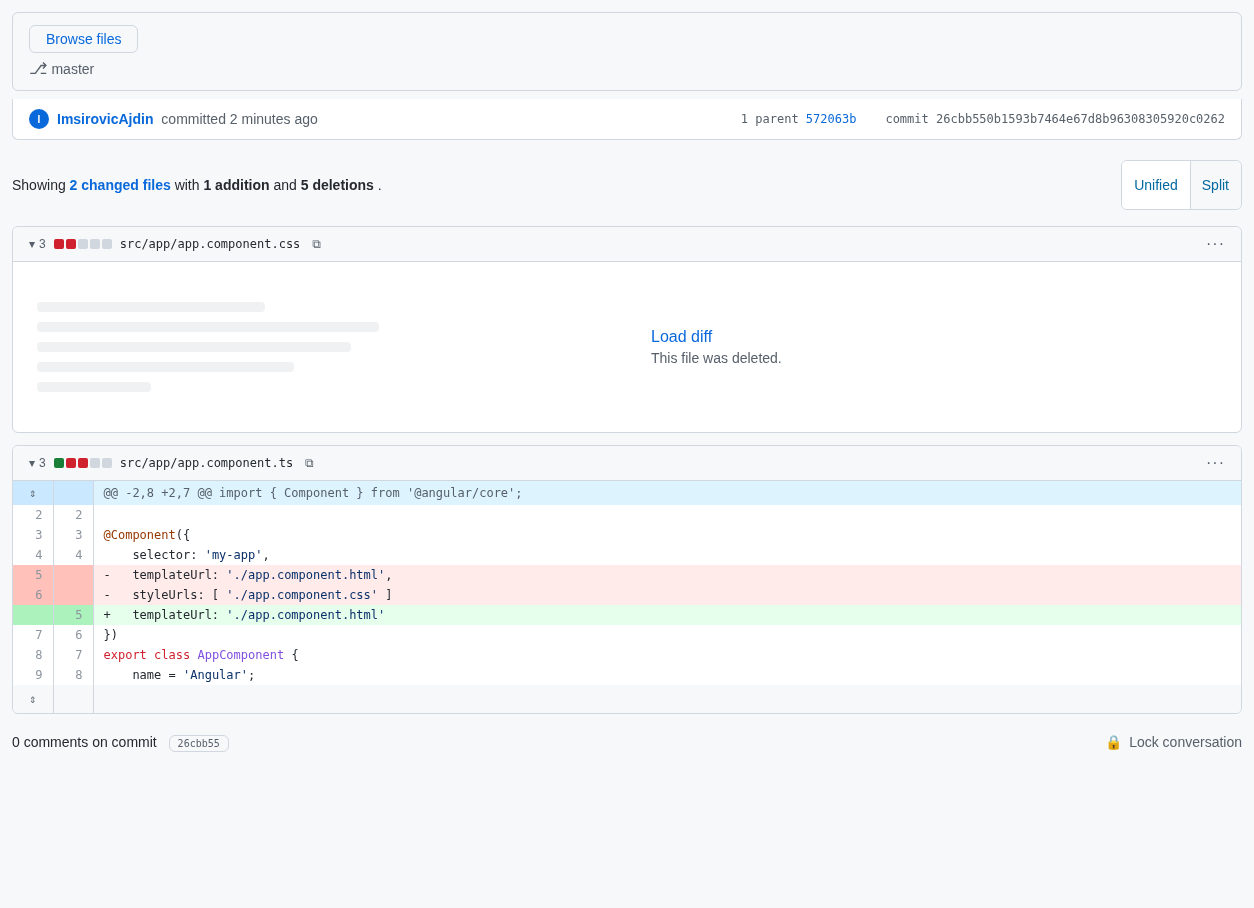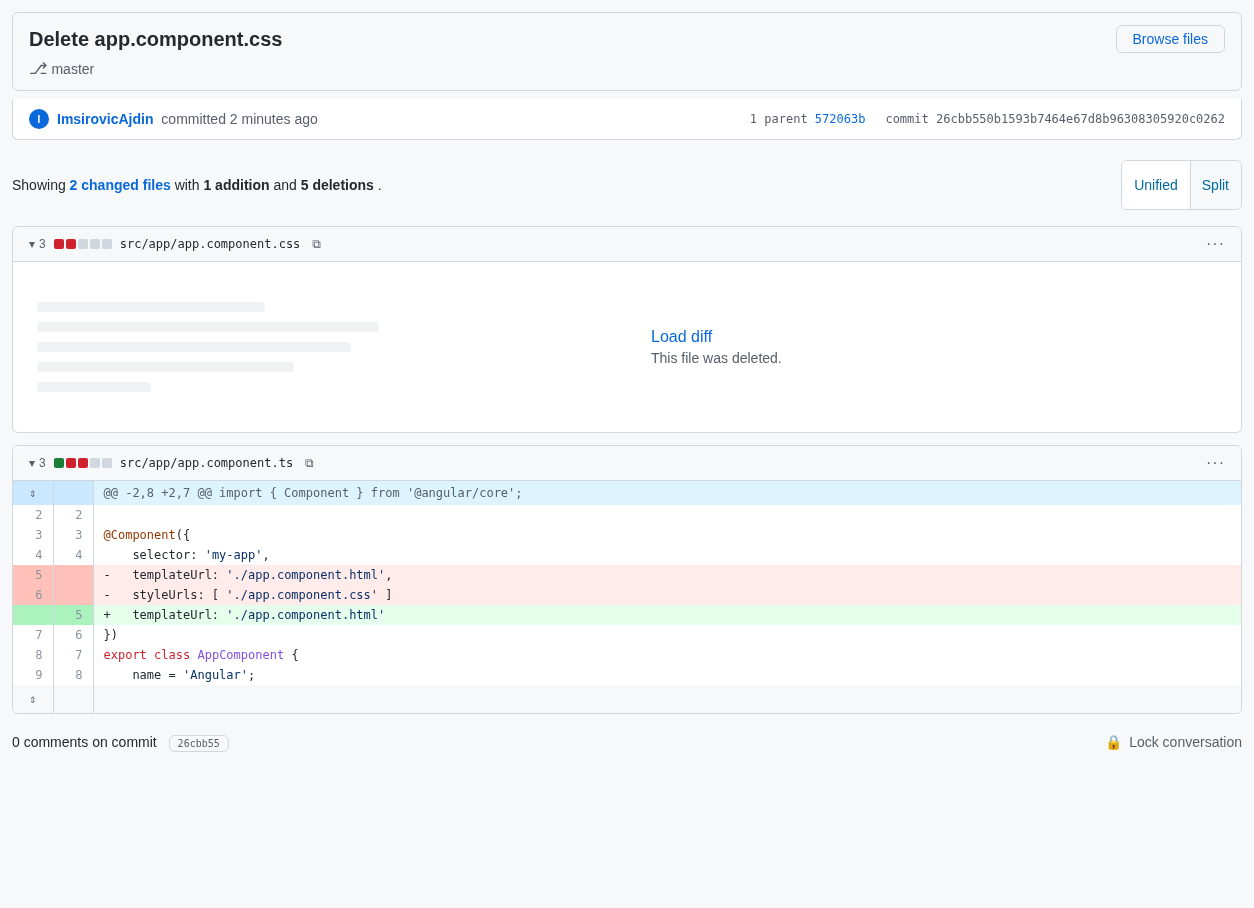--- a/index.html
+++ b/index.html
@@ -96,21 +96,21 @@
 
     .author-link {
       color: #0969da;
       font-weight: 600;
       text-decoration: none;
     }
 
     .commit-meta-right {
       display: flex;
       align-items: center;
-      gap: 20px;
+      gap: 29px;
       font-family: ui-monospace, SFMono-Regular, 'SF Mono', Consolas, monospace;
       font-size: 12px;
       color: #57606a;
     }
 
     
     .files-bar {
       display: flex;
       align-items: center;
       justify-content: space-between;
@@ -372,21 +372,20 @@
       text-align: center;
     }
   </style>
 </head>
 <body>
 
 <div class="page-container">
 
   <div class="commit-header">
     <div class="commit-title-row">
-      <h1 class="commit-title">Delete app.component.css</h1>
       <button class="browse-files-btn">Browse files</button>
     </div>
     <div class="branch-row">
       <span class="branch-icon">⎇</span>
       <span>master</span>
     </div>
   </div>
 
   <div class="commit-meta-row">
     <div class="commit-meta-left">

